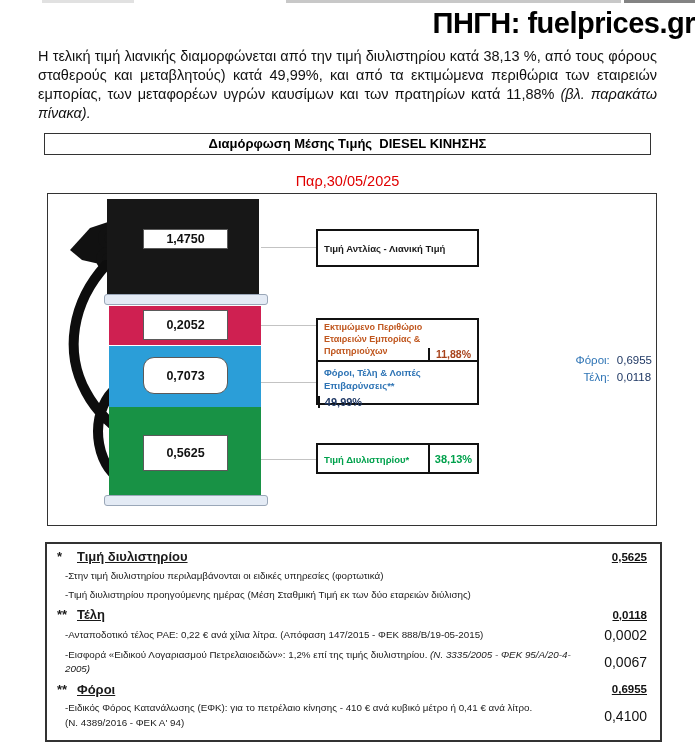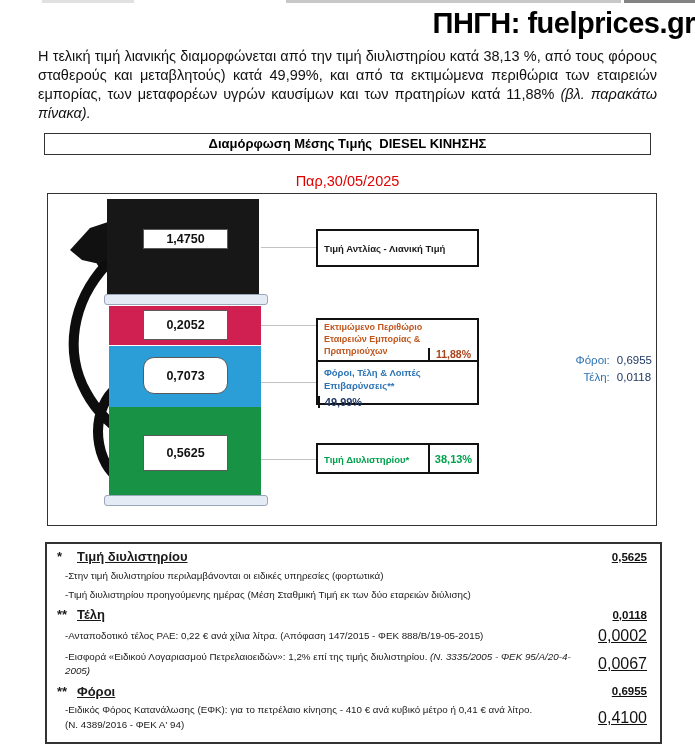--- a/index.html
+++ b/index.html
@@ -86,21 +86,21 @@
   .side-totals .st-label { color:#2e74b5; text-align:right; }
   .side-totals .st-value { color:#1f3864; }
 
   
   .btable {
     margin:16px 0 0 45px; width:617px; border:2px solid #333;
     padding:2px 0 3px 0; background:#fff;
   }
   .trow { display:flex; align-items:center; }
   .trow .cell-l { flex:1; }
-  .trow .cell-v { width:78px; text-align:right; padding-right:13px; font-size:16px; color:#111; flex:none;text-decoration:underline; }
+  .trow .cell-v { width:78px; text-align:right; padding-right:13px; font-size:14px; color:#111; flex:none; }
   .trow.header { padding:3px 0 2px 0; }
   .trow.header .cell-l { font-size:13px; font-weight:bold; padding-left:10px; }
   .trow.header .marker { display:inline-block; width:20px; }
   .trow.header .hlabel { text-decoration:underline; }
   .trow.header .cell-v { font-size:11.5px; font-weight:bold; text-decoration:underline; }
   .trow.sub { padding:2.5px 0; }
   .trow.sub .cell-l { font-size:9.8px; padding-left:18px; padding-right:10px; line-height:1.45; color:#1a1a1a; }
   .it { font-style:italic; }
   .block { display:block; }
 </style>

